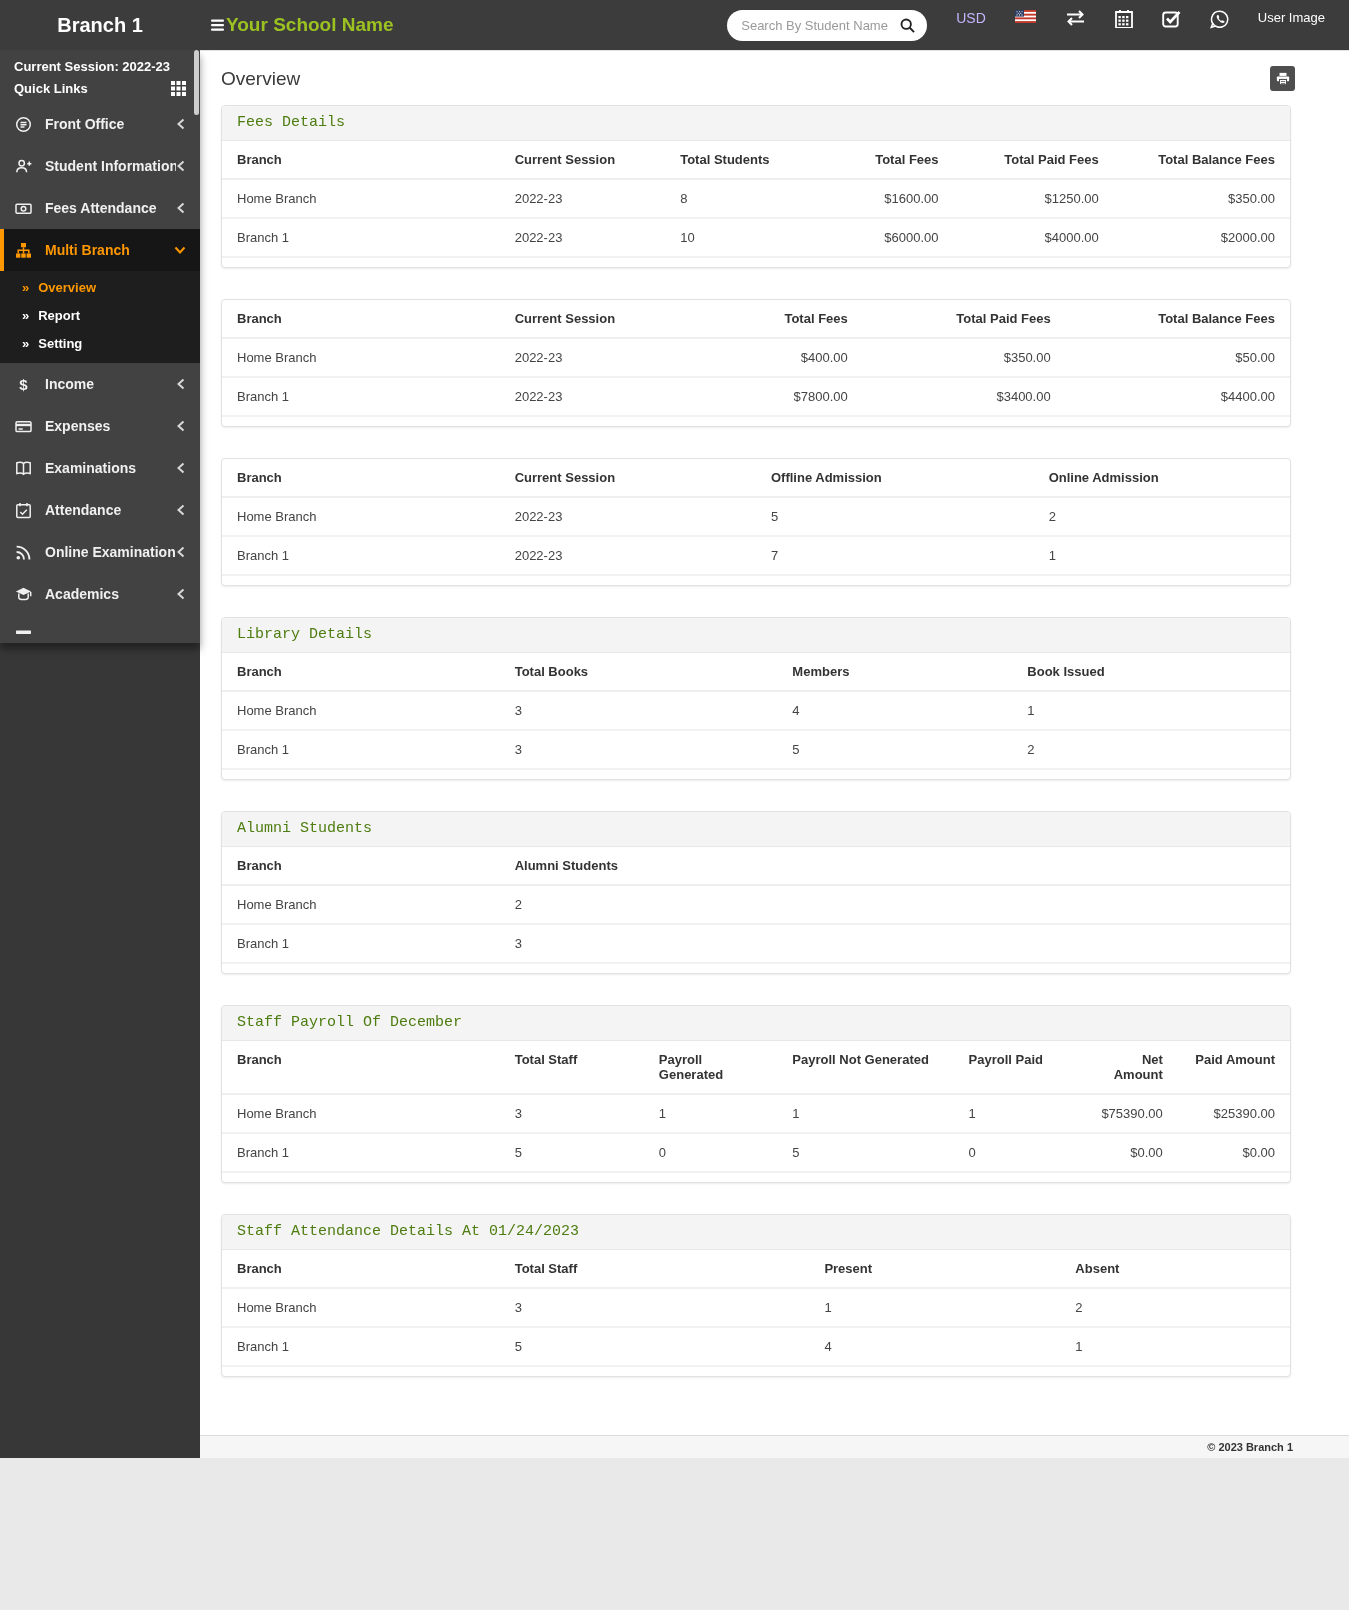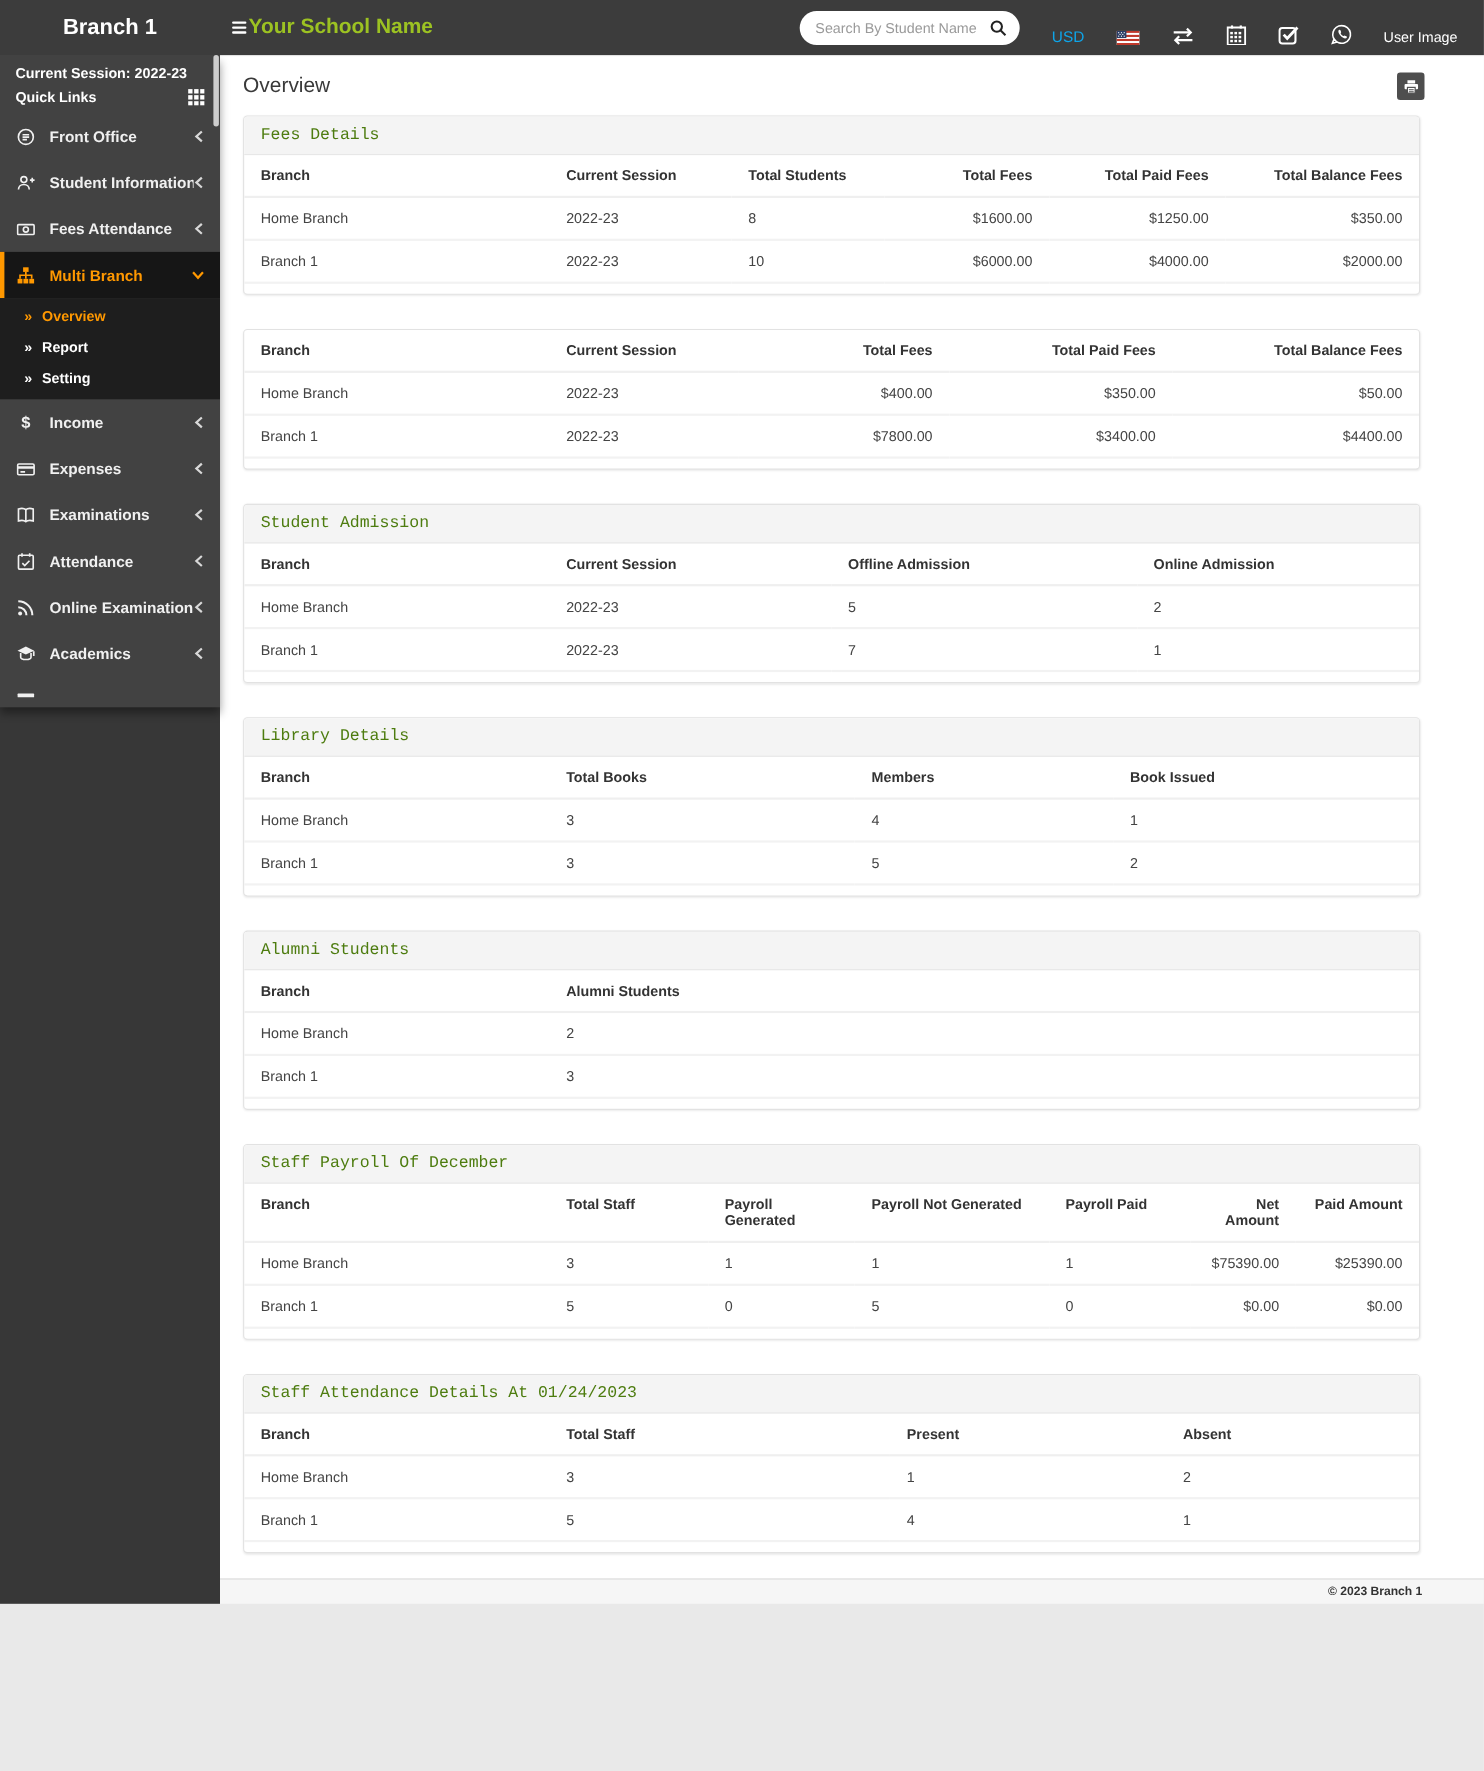--- a/index.html
+++ b/index.html
@@ -6,26 +6,26 @@
   html,body { width:1349px; height:1610px; }
   body {
     font-family: "Liberation Sans", "DejaVu Sans", sans-serif;
     background:#e9e9e9; overflow:hidden; color:#333;
   }
   
   .topbar { height:50px; background:#3c3c3c; display:flex; align-items:center; position:relative; z-index:10; }
   .brand { width:200px; text-align:center; color:#fff; font-size:20px; font-weight:bold; flex-shrink:0; }
   .hamburger { margin-left:10px; cursor:pointer; display:flex; }
   .school-name { color:#9cc222; font-size:19px; font-weight:bold; margin-left:0; white-space:nowrap; }
-  .topbar-right { margin-left:auto; display:flex; align-items:flex-end; gap:29px; padding-right:24px; }
+  .topbar-right { margin-left:auto; display:flex; align-items:flex-start; gap:29px; padding-right:24px; }
   .search-box { background:#fff; border-radius:16px; height:31px; width:200px; display:flex; align-items:center; padding:0 12px 0 14px; }
   .search-box input { border:none; outline:none; flex:1; font-size:13px; color:#555; min-width:0; background:transparent; font-family:inherit; }
   .search-box input::placeholder { color:#9a9a9a; }
   .tb-ic { display:flex; align-items:center; cursor:pointer; }
-  .tb-label { color:#0ea5e9; font-size:14px; cursor:pointer; }
+  .tb-label { color:#c4b5fd; font-size:14px; cursor:pointer; }
   .user-label { color:#fff; font-size:13px; cursor:pointer; }
 
   
   .layout { display:flex; height:1408px;border-radius:18px; }
 
   
   .sidebar { width:200px; background:#373737; position:relative; flex-shrink:0; }
   .sidebar-scrollbar { position:absolute; top:0; right:1px; width:5px; height:65px; background:#cdcdcd; border-radius:3px; z-index:6; cursor:pointer; }
   .menu-wrap { background:#424242; height:593px; overflow:hidden; box-shadow:0 6px 8px rgba(0,0,0,.4); position:relative; }
   .session-block { padding:9px 14px 7px; color:#fff; }
@@ -439,21 +439,20 @@
                   <td>Branch 1</td>
                   <td>2022-23</td>
                   <td class="right">$7800.00</td>
                   <td class="right">$3400.00</td>
                   <td class="right">$4400.00</td>
                 </tr>
               </tbody>
             </table>
           </section>
           <section class="card">
-            <div class="card-header">Student Admission</div>
             <table class="card-table">
               <colgroup>
                 <col style="width: 26%;">
                 <col style="width: 24%;">
                 <col style="width: 26%;">
                 <col style="width: 24%;">
               </colgroup>
               <thead>
                 <tr>
                   <th>Branch</th>

